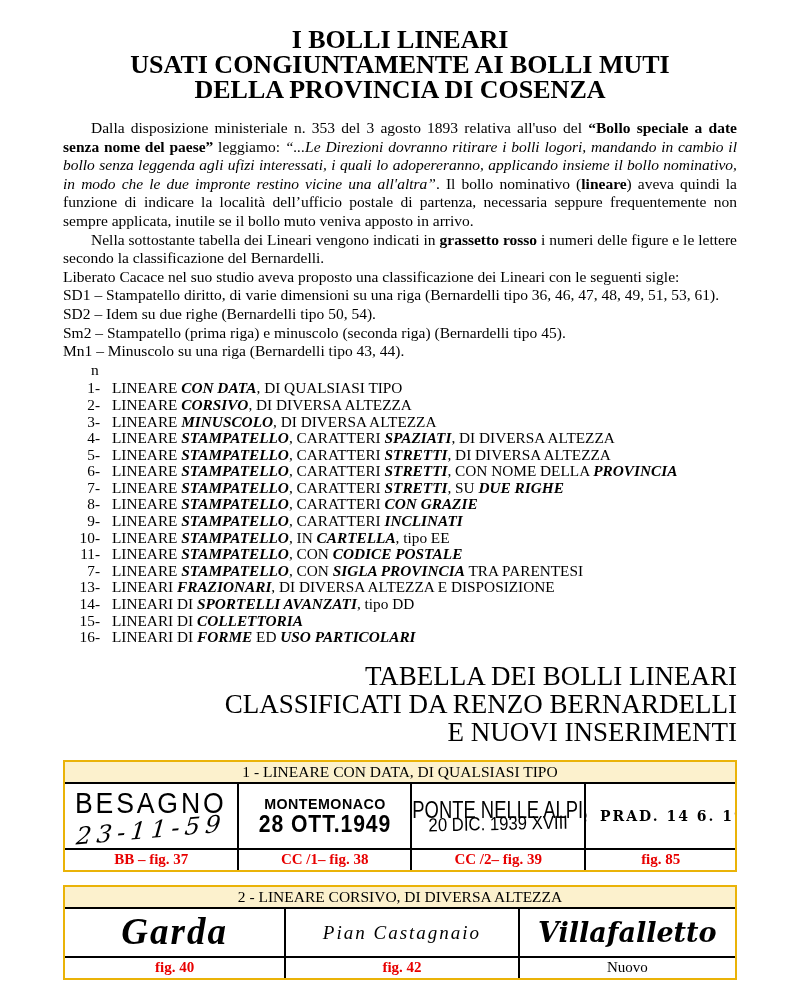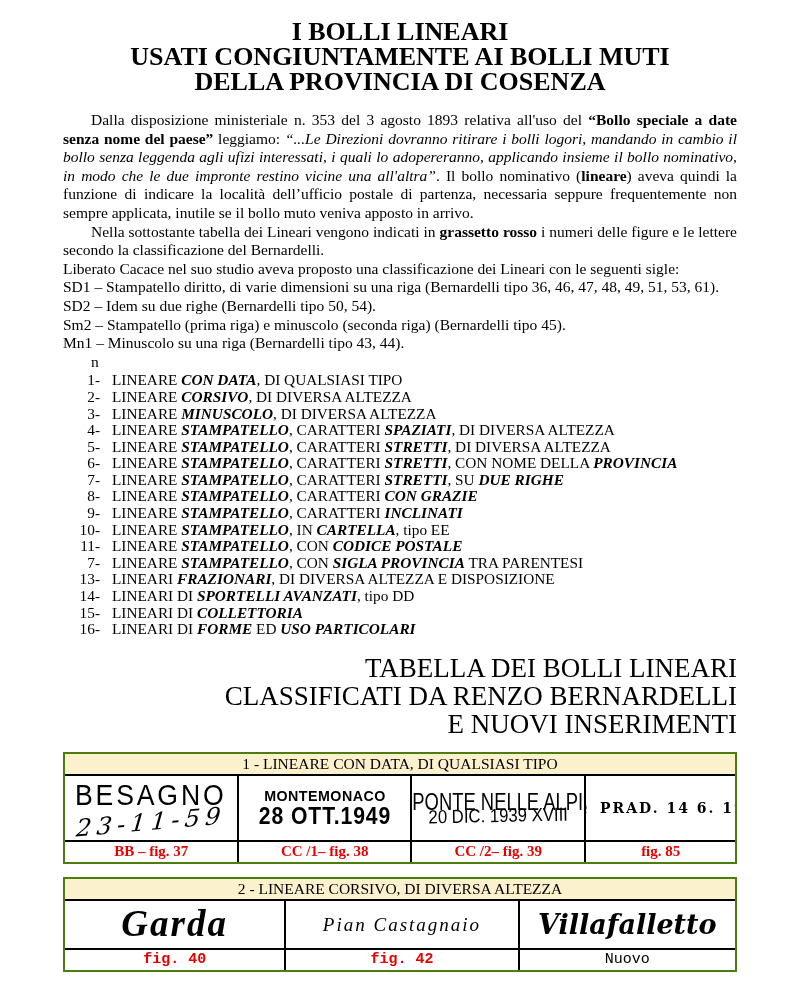--- a/index.html
+++ b/index.html
@@ -1,41 +1,41 @@
 <!DOCTYPE html>
 <html style="--red: #e80000; --header-bg: #fcf1cd;"><head>
 <meta charset="utf-8">
 <style>
   html,body{margin:0;padding:0;background:#ffffff;}
   body{
     width:800px;height:992px;overflow:hidden;
     font-family:"Liberation Serif",serif;color:#000;
     -webkit-font-smoothing:antialiased;
   }
-  .page{padding:19px 63px 0 63px;}
+  .page{padding:27px 63px 0 63px;}
   
   .h1{font-weight:bold;font-size:26px;line-height:25px;text-align:center;}
   .h2{font-weight:normal;font-size:27px;line-height:28px;text-align:right;margin-top:16px;}
   
   .flow{margin-top:17px;font-size:15.5px;}
   .para{line-height:18.6px;}
   .justify{text-align:justify;}
   .indent{text-indent:28px;}
   .tight{line-height:17.6px;}
   .seg-n{}
   .seg-b{font-weight:bold;}
   .seg-i{font-style:italic;}
   .seg-bi{font-weight:bold;font-style:italic;}
   
   .typo-list{margin-top:2px;}
   .li-row{display:flex;line-height:16.6px;font-size:15.3px;}
   .li-num{width:37px;text-align:right;flex:none;}
   .li-text{padding-left:12px;}
   
-  .tbl{border:2px solid #4d7c0f;margin-top:14px;}
+  .tbl{border:2px solid #eab308;margin-top:14px;}
   .tbl-h{
     background:var(--header-bg,#fcf1cd);
     border-bottom:2px solid #000;
     text-align:center;font-size:15.5px;line-height:18px;padding:1px 0;
   }
   .tbl-cells{display:grid;align-items:center;}
   .cell{
     height:100%;display:flex;flex-direction:column;align-items:center;justify-content:center;
     border-right:2px solid #000;overflow:hidden;
   }
@@ -191,21 +191,21 @@
           <div class="cell">
             <div class="k-script-lg">Garda</div>
           </div>
           <div class="cell">
             <div class="k-script-sm">Pian Castagnaio</div>
           </div>
           <div class="cell">
             <div class="k-script-md">Villafalletto</div>
           </div>
         </div>
-        <div class="tbl-caps" style="grid-template-columns: 222fr 234fr 216fr; font-family: Liberation Mono, monospace;">
+        <div class="tbl-caps" style="grid-template-columns: 222fr 234fr 216fr;">
           <div class="cap cap-red">fig. 40</div>
           <div class="cap cap-red">fig. 42</div>
           <div class="cap cap-black">Nuovo</div>
         </div>
       </div>
     </div>
 
 </div>
 
 </body></html>

